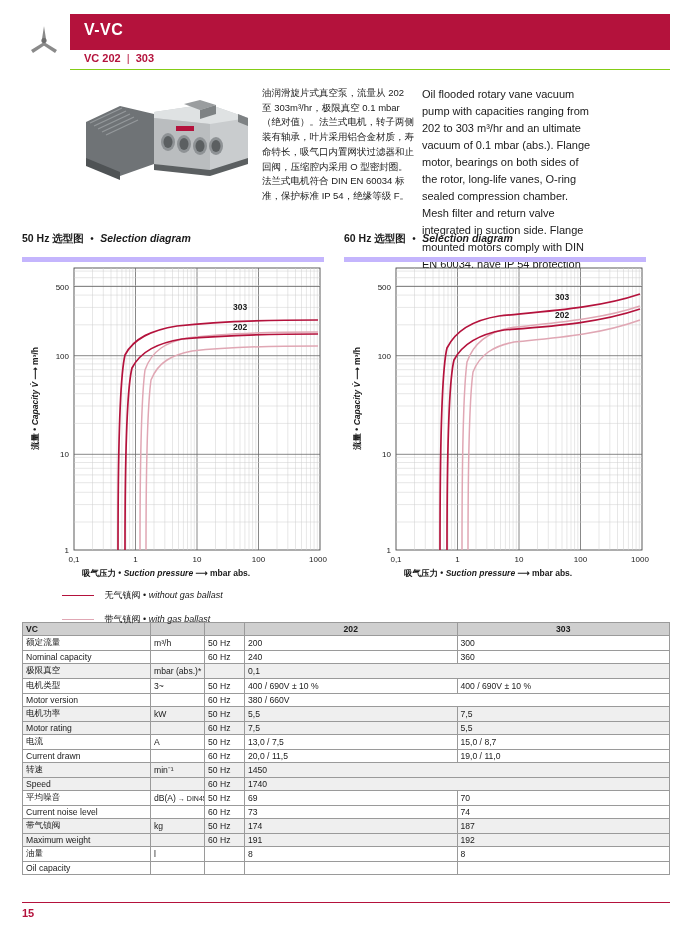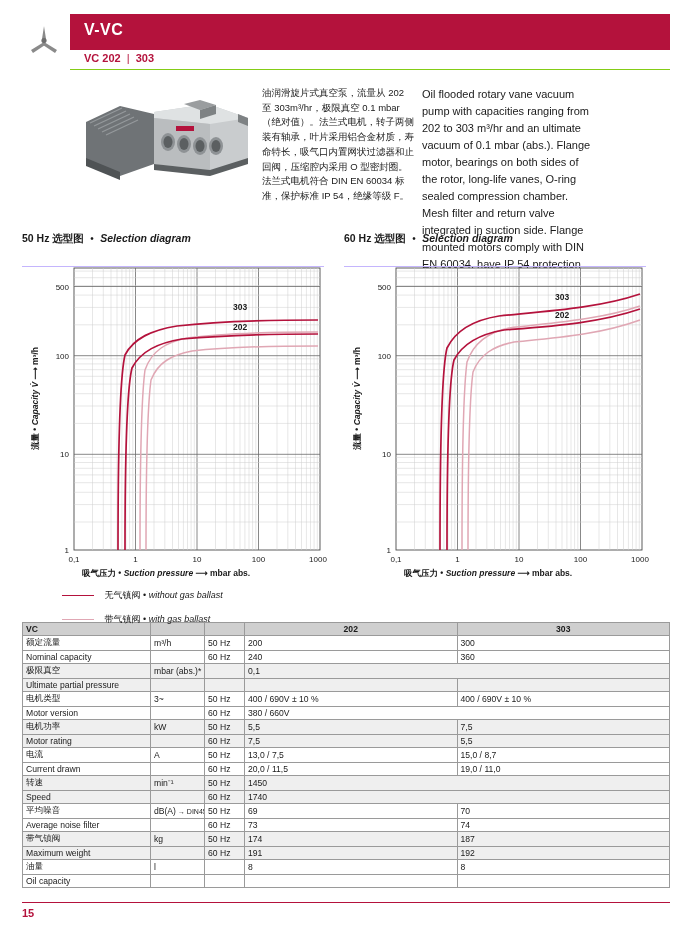--- a/index.html
+++ b/index.html
@@ -92,22 +92,22 @@
 
   
   .diagrams {
     margin: 6px 22px 0 22px;
     position: relative;
   }
   .sec-head {
     position: absolute;
     top: 0;
     width: 302px;
-    border-bottom: 1px solid #c4b5fd;
-    padding-bottom: 20px;
+    border-bottom: 5px solid #c4b5fd;
+    padding-bottom: 11px;
   }
   .sec-head.left { left: 0; }
   .sec-head.right { left: 322px; }
   .sec-head .cn { font-size: 10.5px; font-weight: bold; }
   .sec-head .en { font-size: 10.5px; font-weight: bold; font-style: italic; }
   .sec-head .bullet { font-size: 10px; padding: 0 2px; }
 
   
   .chart-wrap {
     position: absolute;
@@ -538,29 +538,20 @@
           <td class="c-val">360</td>
         </tr>
         <tr class="data-row row-alt">
           <td class="c-label" rowspan="1">
             <span class="lbl-cn">极限真空</span>
           </td>
           <td class="c-unit" rowspan="1"><span>mbar (abs.)*</span></td>
           <td class="c-freq"></td>
           <td class="c-val" colspan="2">0,1</td>
         </tr>
-        <tr class="data-row row-alt">
-          <td class="c-label">
-            <span class="lbl-en">Ultimate partial pressure</span>
-          </td>
-          <td class="c-unit"></td>
-          <td class="c-freq"></td>
-          <td class="c-val"></td>
-          <td class="c-val"></td>
-        </tr>
         <tr class="data-row">
           <td class="c-label" rowspan="1">
             <span class="lbl-cn">电机类型</span>
           </td>
           <td class="c-unit" rowspan="1"><span>3~</span></td>
           <td class="c-freq">50 Hz</td>
           <td class="c-val">400 / 690V ± 10 %</td>
           <td class="c-val">400 / 690V ± 10 %</td>
         </tr>
         <tr class="data-row">
@@ -627,21 +618,21 @@
           <td class="c-label" rowspan="1">
             <span class="lbl-cn">平均噪音</span>
           </td>
           <td class="c-unit" rowspan="1"><span>dB(A)</span><span class="din"> → DIN45635</span></td>
           <td class="c-freq">50 Hz</td>
           <td class="c-val">69</td>
           <td class="c-val">70</td>
         </tr>
         <tr class="data-row">
           <td class="c-label">
-            <span class="lbl-en">Average noise filter</span>
+            <span class="lbl-en">Current noise level</span>
           </td>
           <td class="c-unit"></td>
           <td class="c-freq">60 Hz</td>
           <td class="c-val">73</td>
           <td class="c-val">74</td>
         </tr>
         <tr class="data-row row-alt">
           <td class="c-label" rowspan="1">
             <span class="lbl-cn">带气镇阀</span>
           </td>

